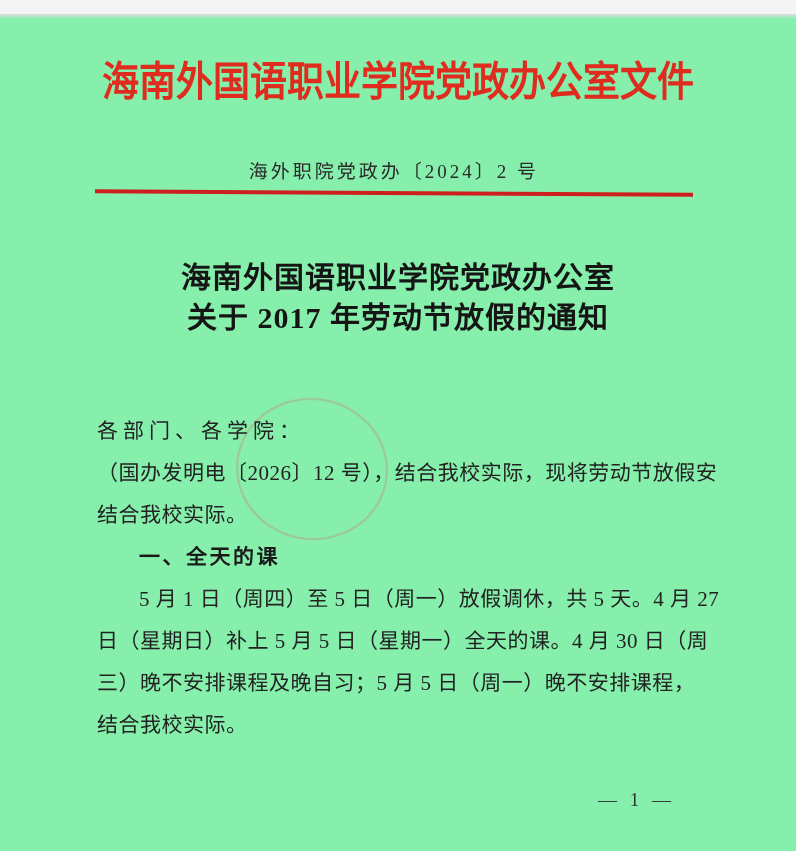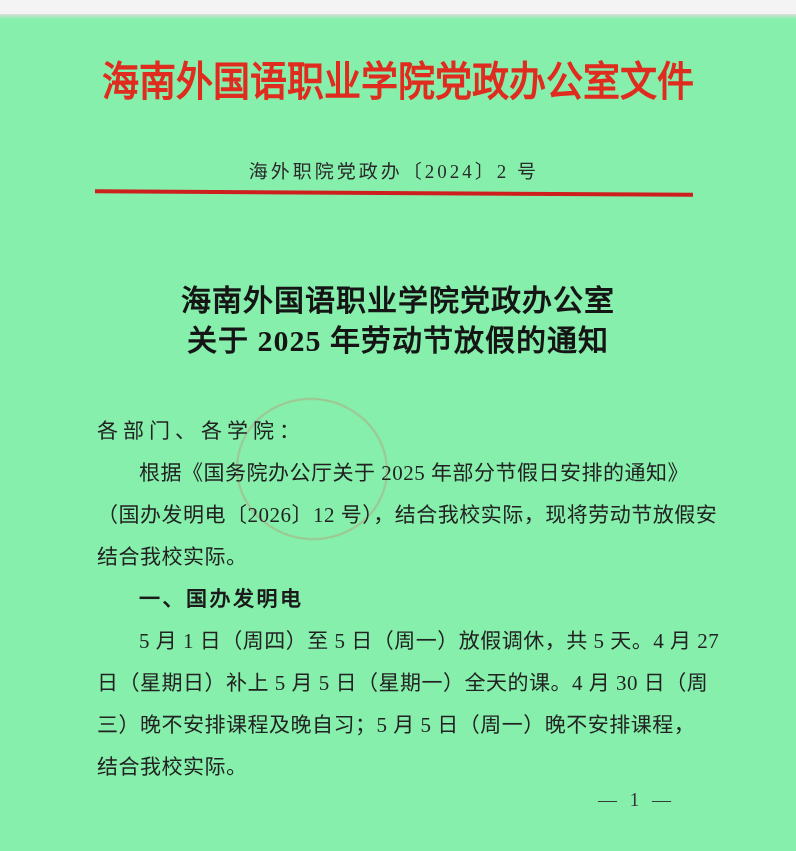--- a/index.html
+++ b/index.html
@@ -50,21 +50,21 @@
   .seal{
     position:absolute;top:384px;left:236px;
     width:152px;height:142px;
     border:2px solid var(--stamp-red);
     border-radius:50%;
     opacity:0.28;
     transform:rotate(8deg);
     filter:blur(0.6px);
   }
   .doc-title{
-    position:absolute;top:267px;left:0;width:100%;
+    position:absolute;top:244px;left:0;width:100%;
     text-align:center;
     font-weight:bold;
     font-size:30px;
     line-height:40px;
     letter-spacing:1px;
     color:#151515;
   }
   .doc-title .t-line{white-space:nowrap;}
   .body-block{
     position:absolute;top:396px;left:97px;width:618px;
@@ -102,31 +102,30 @@
   <div class="org-header">海南外国语职业学院党政办公室文件</div>
 
   <div class="doc-number">海外职院党政办〔2024〕2 号</div>
 
   <div class="red-rule"></div>
 
   <div class="seal"></div>
 
   <div class="doc-title">
     <div class="t-line">海南外国语职业学院党政办公室</div>
-    <div class="t-line">关于 2025 年劳动节放假的通知</div>
+    <div class="t-line">关于 2017 年劳动节放假的通知</div>
   </div>
 
   <div class="body-block">
     <div class="line salutation">各部门、各学院：</div>
 
-    <div class="line indent">根据《国务院办公厅关于 2025 年部分节假日安排的通知》</div>
     <div class="line">（国办发明电〔2026〕12 号），结合我校实际，现将劳动节放假安</div>
     <div class="line">结合我校实际。</div>
 
-    <div class="line section-heading">一、国办发明电</div>
+    <div class="line section-heading">一、全天的课</div>
 
     <div class="line indent">5 月 1 日（周四）至 5 日（周一）放假调休，共 5 天。4 月 27</div>
     <div class="line">日（星期日）补上 5 月 5 日（星期一）全天的课。4 月 30 日（周</div>
     <div class="line">三）晚不安排课程及晚自习；5 月 5 日（周一）晚不安排课程，</div>
     <div class="line">结合我校实际。</div>
   </div>
 
   <div class="page-number">— 1 —</div>
 
 </div>

